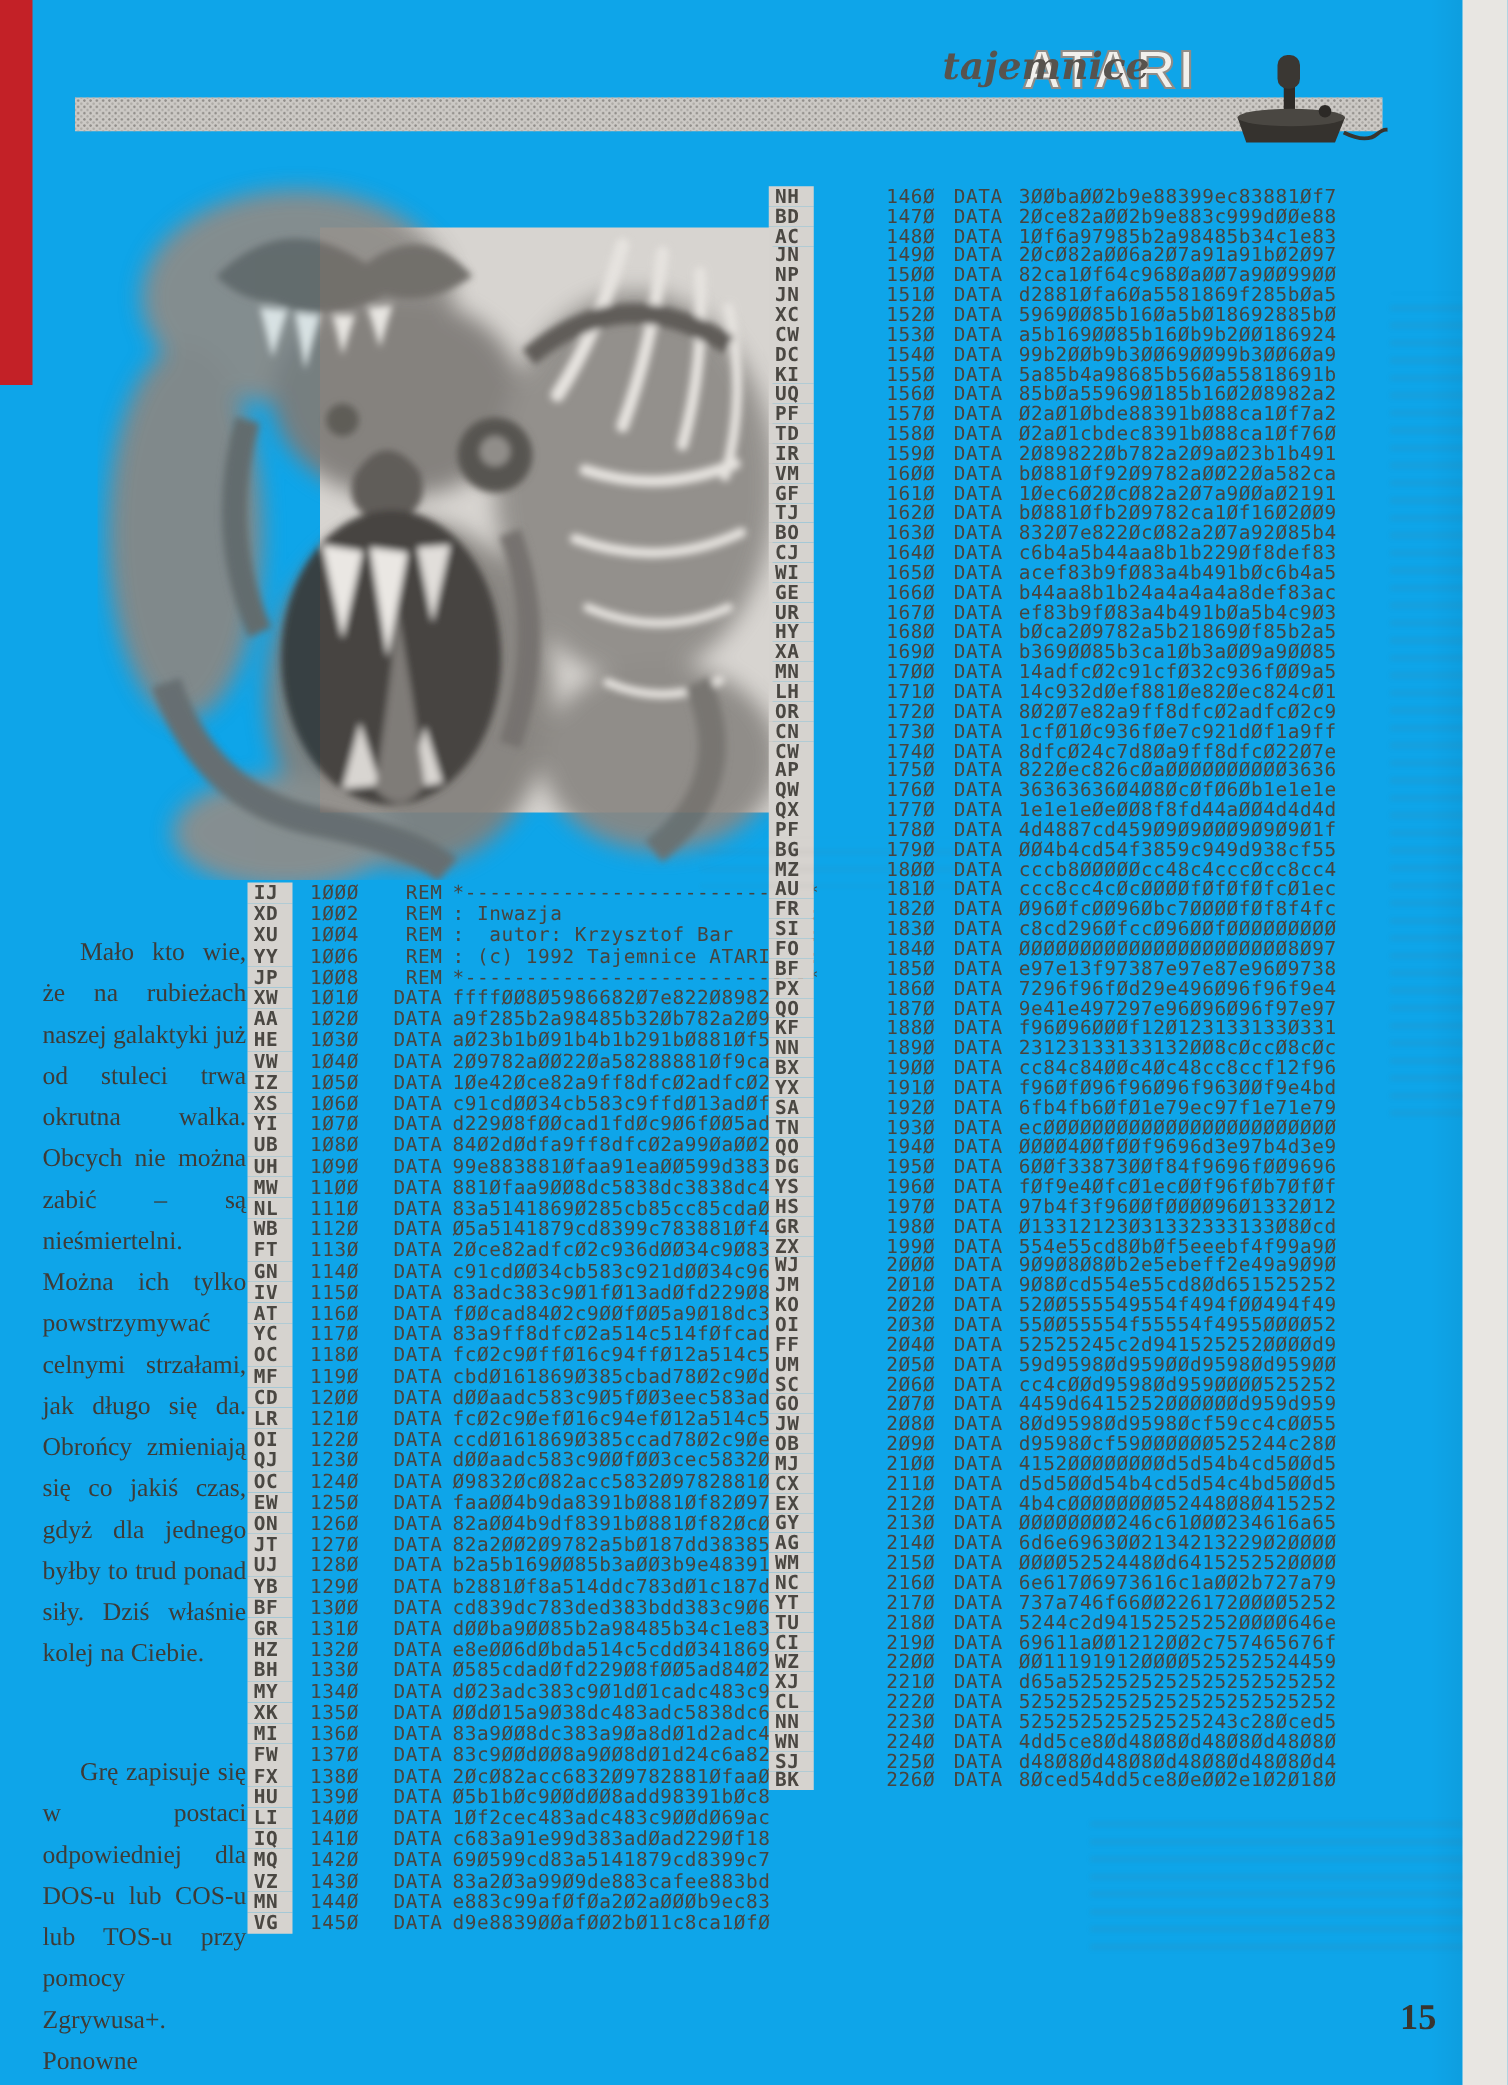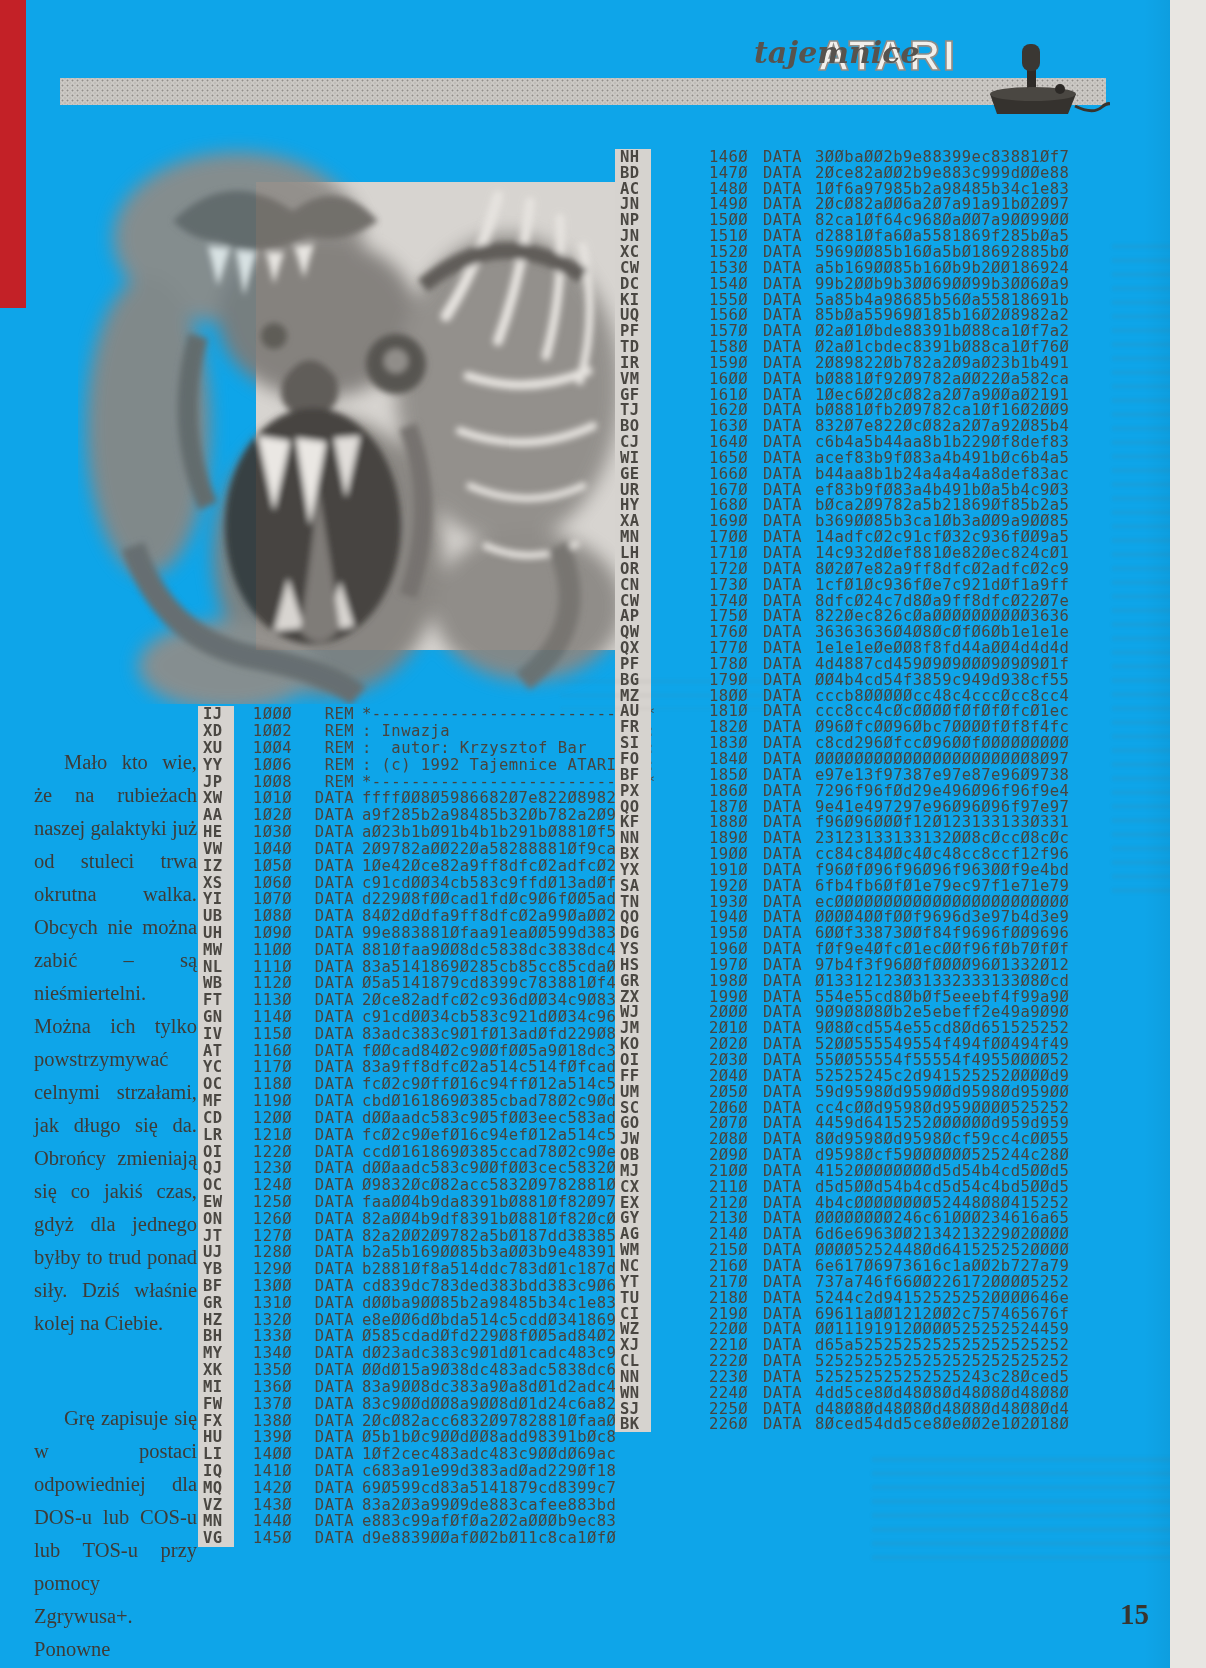--- a/index.html
+++ b/index.html
@@ -43,21 +43,21 @@
   .listing{ position:absolute; font-family:"DejaVu Sans Mono", monospace;
             font-size:15.5px; letter-spacing:.45px; color:#47443f; }
   .listing-mid{ left:198px; top:706px; }
   .listing-right{ left:615px; top:149px; }
   .code-row{ display:flex; align-items:center; white-space:pre; }
   .listing-mid .code-row{ height:16.82px; }
   .listing-right .code-row{ height:15.85px; }
   .chk{ background:#d6d3cf; font-weight:700; color:#4a4742;
         width:31px; padding-left:5px; align-self:stretch;
         display:flex; align-items:center; }
-  .listing-mid .num{ margin-left:14px; width:44px;text-align:right; }
+  .listing-mid .num{ margin-left:14px; width:44px; }
   .listing-right .num{ margin-left:58px; width:44px; }
   .listing-mid .kw{ margin-left:16px; width:46px;text-align:right; }
   .listing-right .kw{ margin-left:10px; width:46px; }
   .listing-mid .payload{ margin-left:8px; }
   .listing-right .payload{ margin-left:6px; }
 
   .page-number{
     position:absolute; left:1120px; top:1598px;
     font-size:29px; font-weight:700; color:#38352f;
     font-family:"Liberation Serif", serif;

